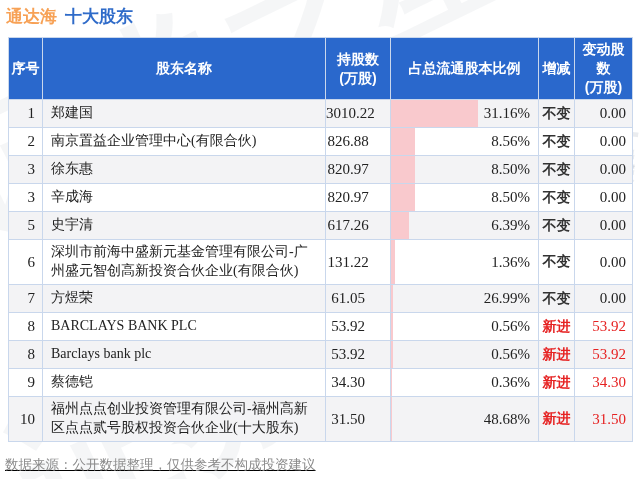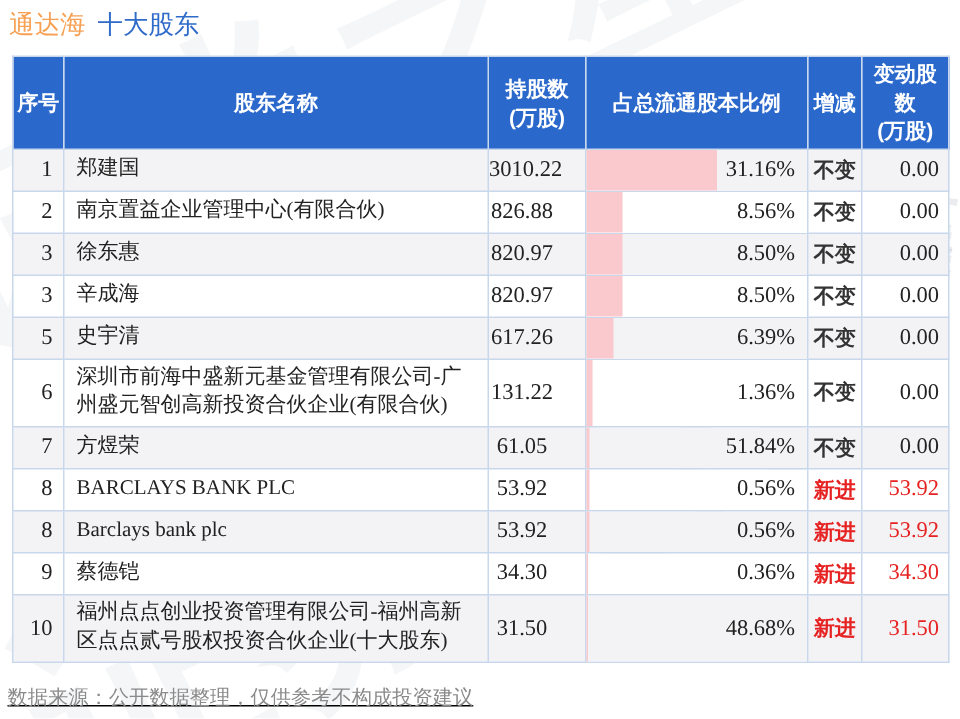--- a/index.html
+++ b/index.html
@@ -17,21 +17,21 @@
   .page{position:relative;width:640px;height:479px;background:#fff;overflow:hidden;}
 
   
   .wm{position:absolute;pointer-events:none;white-space:nowrap;
       font-weight:bold;z-index:0;user-select:none;}
   .wm-1{left:-70px;top:-40px;font-size:150px;color:rgba(125,135,155,0.08);transform:rotate(-26deg);}
   .wm-2{left:0px;top:260px;font-size:150px;color:rgba(125,135,155,0.08);transform:rotate(-26deg);}
   .wm-right{right:-14px;top:86px;font-size:50px;letter-spacing:6px;
       color:rgba(125,135,155,0.16);writing-mode:vertical-rl;transform:rotate(8deg);}
 
-  .title{position:relative;z-index:2;padding:6px 0 0 6px;font-size:17px;font-weight:normal;line-height:22px;}
+  .title{position:relative;z-index:2;padding:6px 0 0 6px;font-size:17px;font-weight:bold;line-height:22px;}
   .title .stock{color:var(--title-stock);}
   .title .section{color:var(--title-section);margin-left:8px;}
 
   table.shareholders{position:relative;z-index:1;margin:9px 0 0 8px;border-collapse:collapse;
       table-layout:fixed;width:624px;}
   col.c-no{width:34px;} col.c-name{width:283px;} col.c-shares{width:65px;}
   col.c-pct{width:148px;} col.c-change{width:36px;} col.c-chg{width:58px;}
 
   th{background:var(--header-bg);color:#fff;font-size:14px;font-weight:bold;
      border:1px solid var(--border);height:52px;text-align:center;vertical-align:middle;
@@ -139,21 +139,21 @@
           <td class="name">深圳市前海中盛新元基金管理有限公司-广州盛元智创高新投资合伙企业(有限合伙)</td>
           <td class="shares">131.22</td>
           <td class="pct"><div class="bar" style="width: 3.8px;"></div><span class="val">1.36%</span></td>
           <td class="change">不变</td>
           <td class="chg">0.00</td>
         </tr>
         <tr>
           <td class="no">7</td>
           <td class="name">方煜荣</td>
           <td class="shares">61.05</td>
-          <td class="pct"><div class="bar" style="width: 1.8px;"></div><span class="val">51.84%</span></td>
+          <td class="pct"><div class="bar" style="width: 1.8px;"></div><span class="val">26.99%</span></td>
           <td class="change">不变</td>
           <td class="chg">0.00</td>
         </tr>
         <tr>
           <td class="no">8</td>
           <td class="name">BARCLAYS BANK PLC</td>
           <td class="shares">53.92</td>
           <td class="pct"><div class="bar" style="width: 1.6px;"></div><span class="val">0.56%</span></td>
           <td class="change red">新进</td>
           <td class="chg red">53.92</td>

